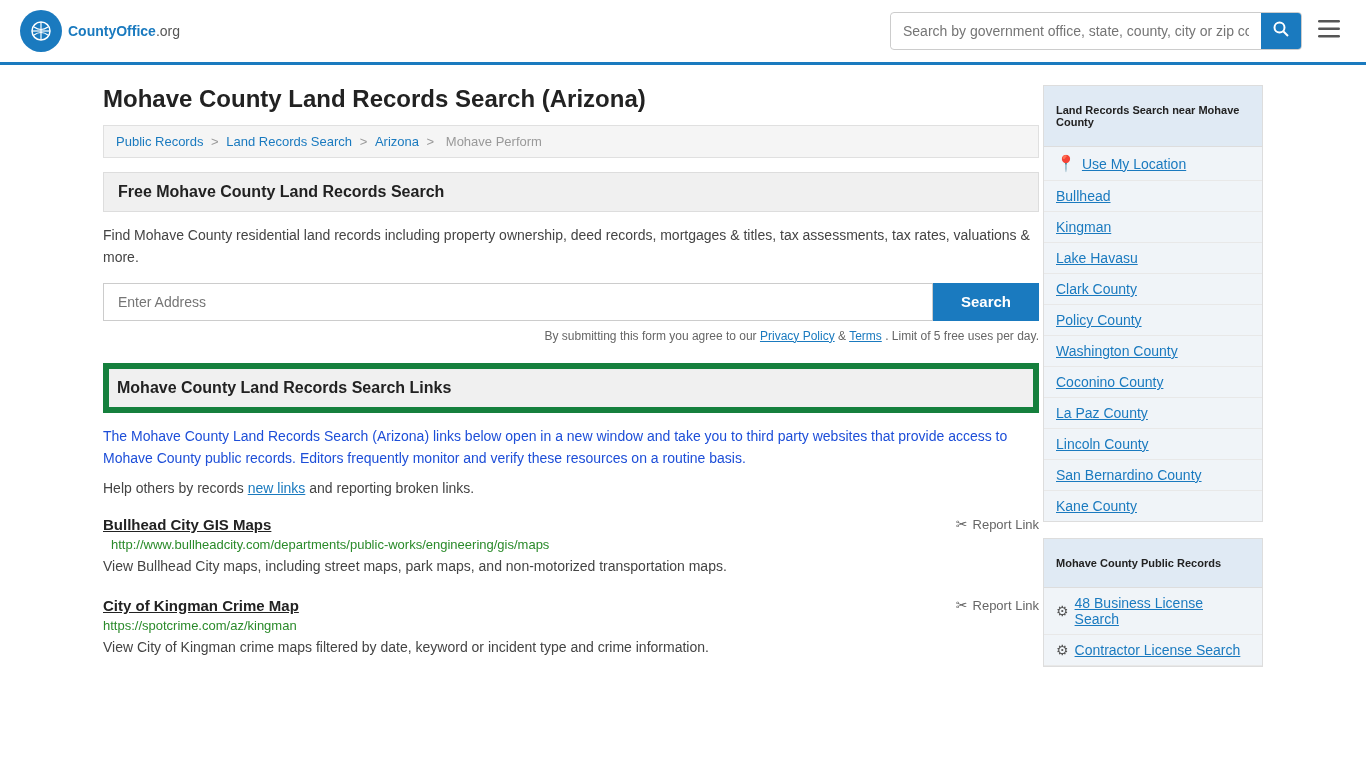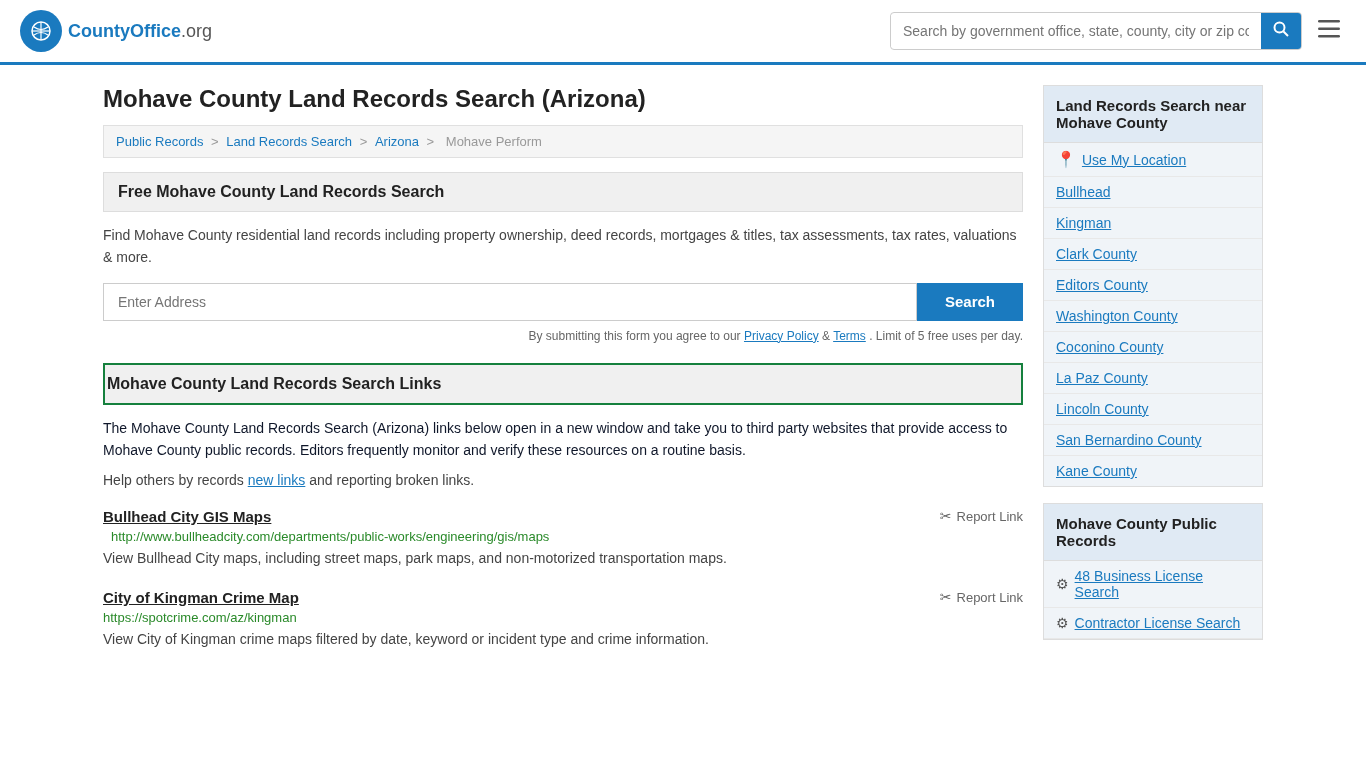--- a/index.html
+++ b/index.html
@@ -24,21 +24,21 @@
       height: 42px;
       border-radius: 50%;
       background: #1a7abf;
       display: flex;
       align-items: center;
       justify-content: center;
       color: white;
       font-size: 20px;
     }
     .logo-text {
-      font-size: 18px;
+      font-size: 14px;
       font-weight: bold;
       color: #1a7abf;
     }
     .logo-text span {
       color: #555;
       font-weight: normal;
     }
     .header-right {
       display: flex;
       align-items: center;
@@ -74,21 +74,21 @@
       color: #555;
       padding: 6px;
     }
 
     
     .main-container {
       max-width: 1200px;
       margin: 0 auto;
       padding: 20px;
       display: flex;
-      gap: 20px;
+      gap: 4px;
     }
 
     
     .content {
       flex: 1;
     }
     .page-title {
       font-size: 24px;
       font-weight: bold;
       color: #222;
@@ -162,30 +162,30 @@
       margin-bottom: 20px;
     }
     .form-disclaimer a {
       color: #1a7abf;
       text-decoration: underline;
       margin-top: 40px;
     }
 
     .links-section-header {
       background: #f0f0f0;
-      padding: 10px 2px;
+      padding: 10px 8px;
       font-size: 16px;
       font-weight: bold;
       color: #222;
-      border: 2px solid #15803d;
+      border: 6px solid #15803d;
       margin-bottom: 12px;
     }
     .links-description {
       font-size: 14px;
-      color: #0f172a;
+      color: #1d4ed8;
       line-height: 1.6;
       margin-bottom: 10px;
     }
     .share-links {
       font-size: 14px;
       color: #444;
       margin-bottom: 20px;
     }
     .share-links a {
       color: #1a7abf;
@@ -236,22 +236,22 @@
       width: 220px;
       flex-shrink: 0;
     }
     .sidebar-section {
       background: #f0f4f8;
       border: 1px solid #ddd;
       margin-bottom: 16px;
     }
     .sidebar-title {
       background: #e0eaf4;
-      padding: 11px 12px;
-      font-size: 15px;
+      padding: 18px 12px;
+      font-size: 11px;
       font-weight: bold;
       color: #222;
       border-bottom: 1px solid #ddd;
     }
     .sidebar-item {
       padding: 7px 12px;
       font-size: 14px;
       border-bottom: 1px solid #e8e8e8;
       cursor: pointer;
     }
@@ -405,24 +405,27 @@
         <a href="#">Use My Location</a>
       </div>
 
       <div class="sidebar-item">
         <a href="#">Bullhead</a>
       </div>
       <div class="sidebar-item">
         <a href="#">Kingman</a>
       </div>
       <div class="sidebar-item">
+        <a href="#">Lake Havasu</a>
+      </div>
+      <div class="sidebar-item">
         <a href="#">Clark County</a>
       </div>
       <div class="sidebar-item">
-        <a href="#">Editors County</a>
+        <a href="#">Policy County</a>
       </div>
       <div class="sidebar-item">
         <a href="#">Washington County</a>
       </div>
       <div class="sidebar-item">
         <a href="#">Coconino County</a>
       </div>
       <div class="sidebar-item">
         <a href="#">La Paz County</a>
       </div>

